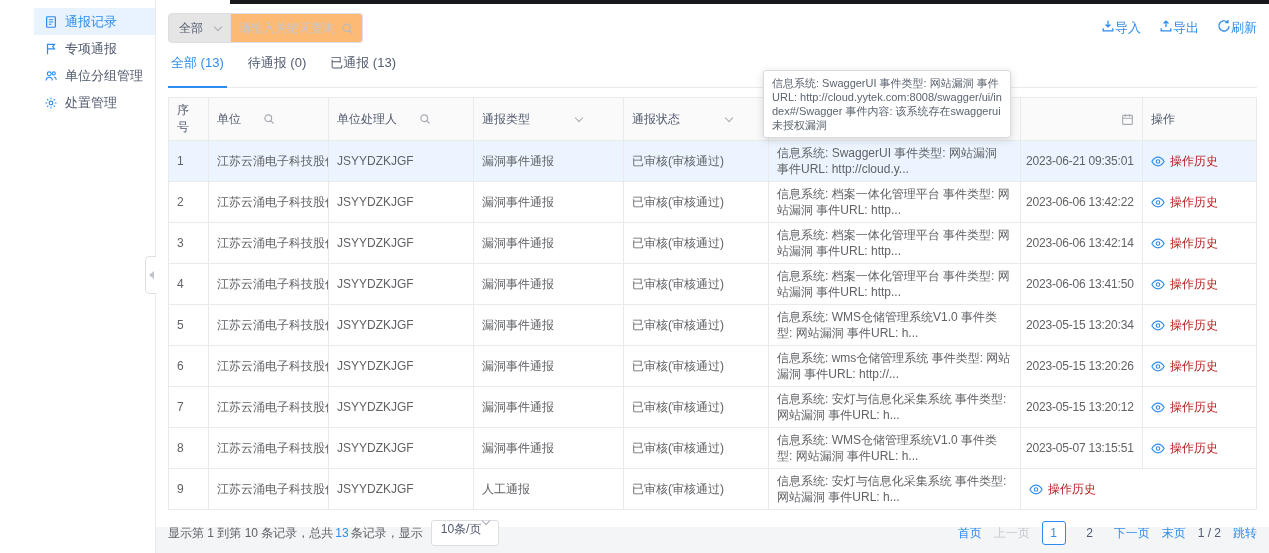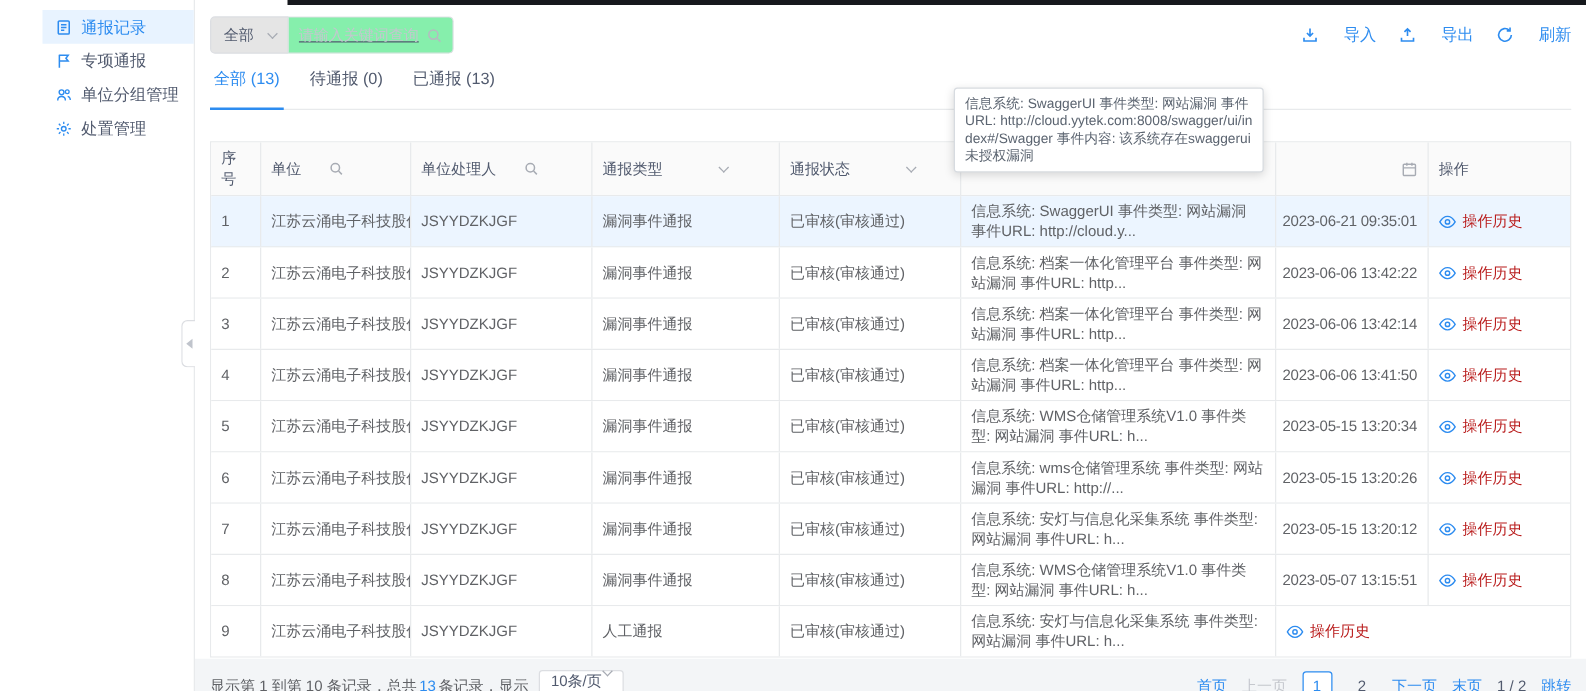--- a/index.html
+++ b/index.html
@@ -18,33 +18,33 @@
   .side-item .icn { display:flex; color:#2d8cf0; flex-shrink:0; }
   .side-item.active { background:#e8f3ff; color:#2d8cf0; }
   .collapse-handle { position:absolute; right:-1px; top:256px; width:11px; height:38px; background:#fff; border:1px solid #dcdee2; border-right:none; border-radius:5px 0 0 5px; display:flex; align-items:center; justify-content:center; cursor:pointer; }
   .tri-left { width:0; height:0; border-top:4px solid transparent; border-bottom:4px solid transparent; border-right:5px solid #c0c4cc; }
 
   
   .main { flex:1; background:#fff; height:527px; padding:12px 12px 0; position:relative; min-width:0; }
 
   .toolbar { display:flex; align-items:center; height:32px; margin-bottom:10px; }
   .filter-select { display:flex; align-items:center; gap:12px; height:30px; padding:0 9px 0 10px; border:1px solid #dcdee2; border-radius:4px 0 0 4px; background:#e5e5e5; color:#515a6e; cursor:pointer; }
-  .search-box { display:flex; align-items:center; height:30px; width:132px; border:1px solid #dcdee2; border-left:none; border-radius:0 4px 4px 0; padding:0 8px; background:#86efac;text-decoration:underline; }
+  .search-box { display:flex; align-items:center; height:30px; width:132px; border:1px solid #dcdee2; border-left:none; border-radius:0 4px 4px 0; padding:0 8px; background:#fdba74; }
   .search-box input { border:none; outline:none; flex:1; min-width:0; font-size:12px; color:#515a6e; font-family:inherit; background:transparent; }
   .search-box input::placeholder { color:#c3c7ce; }
   .toolbar-actions { margin-left:auto; display:flex; align-items:center; gap:18px; }
-  .text-btn { display:flex; align-items:center; gap:20px; background:none; border:none; color:#2d8cf0; font-size:13px; font-family:Liberation Sans, sans-serif; cursor:pointer; }
+  .text-btn { display:flex; gap:0; background:none; border:none; color:#2d8cf0; font-size:13px; font-family:Liberation Sans, sans-serif; cursor:pointer; }
 
   .tabs { display:flex; gap:18px; height:34px; border-bottom:1px solid #e8eaec; }
   .tab { display:flex; font-size:13px; color:#515a6e; padding:0 3px; position:relative; cursor:pointer; }
   .tab.active { color:#2d8cf0; }
   .tab.active::after { content:""; position:absolute; left:0; right:0; bottom:-1px; height:2px; background:#2d8cf0; }
 
   
-  .table { margin-top:25px; border:1px solid #e8eaec; }
+  .table { margin-top:9px; border:1px solid #e8eaec; }
   .thead, .trow { display:grid; grid-template-columns:40px 120px 145px 150px 145px 252px 122px 1fr; }
   .thead { background:#fafafa; border-bottom:1px solid #e8eaec; }
   .th { min-height:26px; padding:4px 8px; display:flex; align-items:center; color:#515a6e; border-right:1px solid #e8eaec; overflow:hidden; }
   .th:last-child { border-right:none; }
   .th .h-icn { display:flex; align-items:center; cursor:pointer; }
   .gap-s { margin-left:22px; } .gap-l { margin-left:46px; }
   .th.time-h { justify-content:flex-end; }
   .trow { border-bottom:1px solid #e8eaec; background:#fff; }
   .trow:last-child { border-bottom:none; }
   .trow.highlighted { background:#ecf5ff; }

